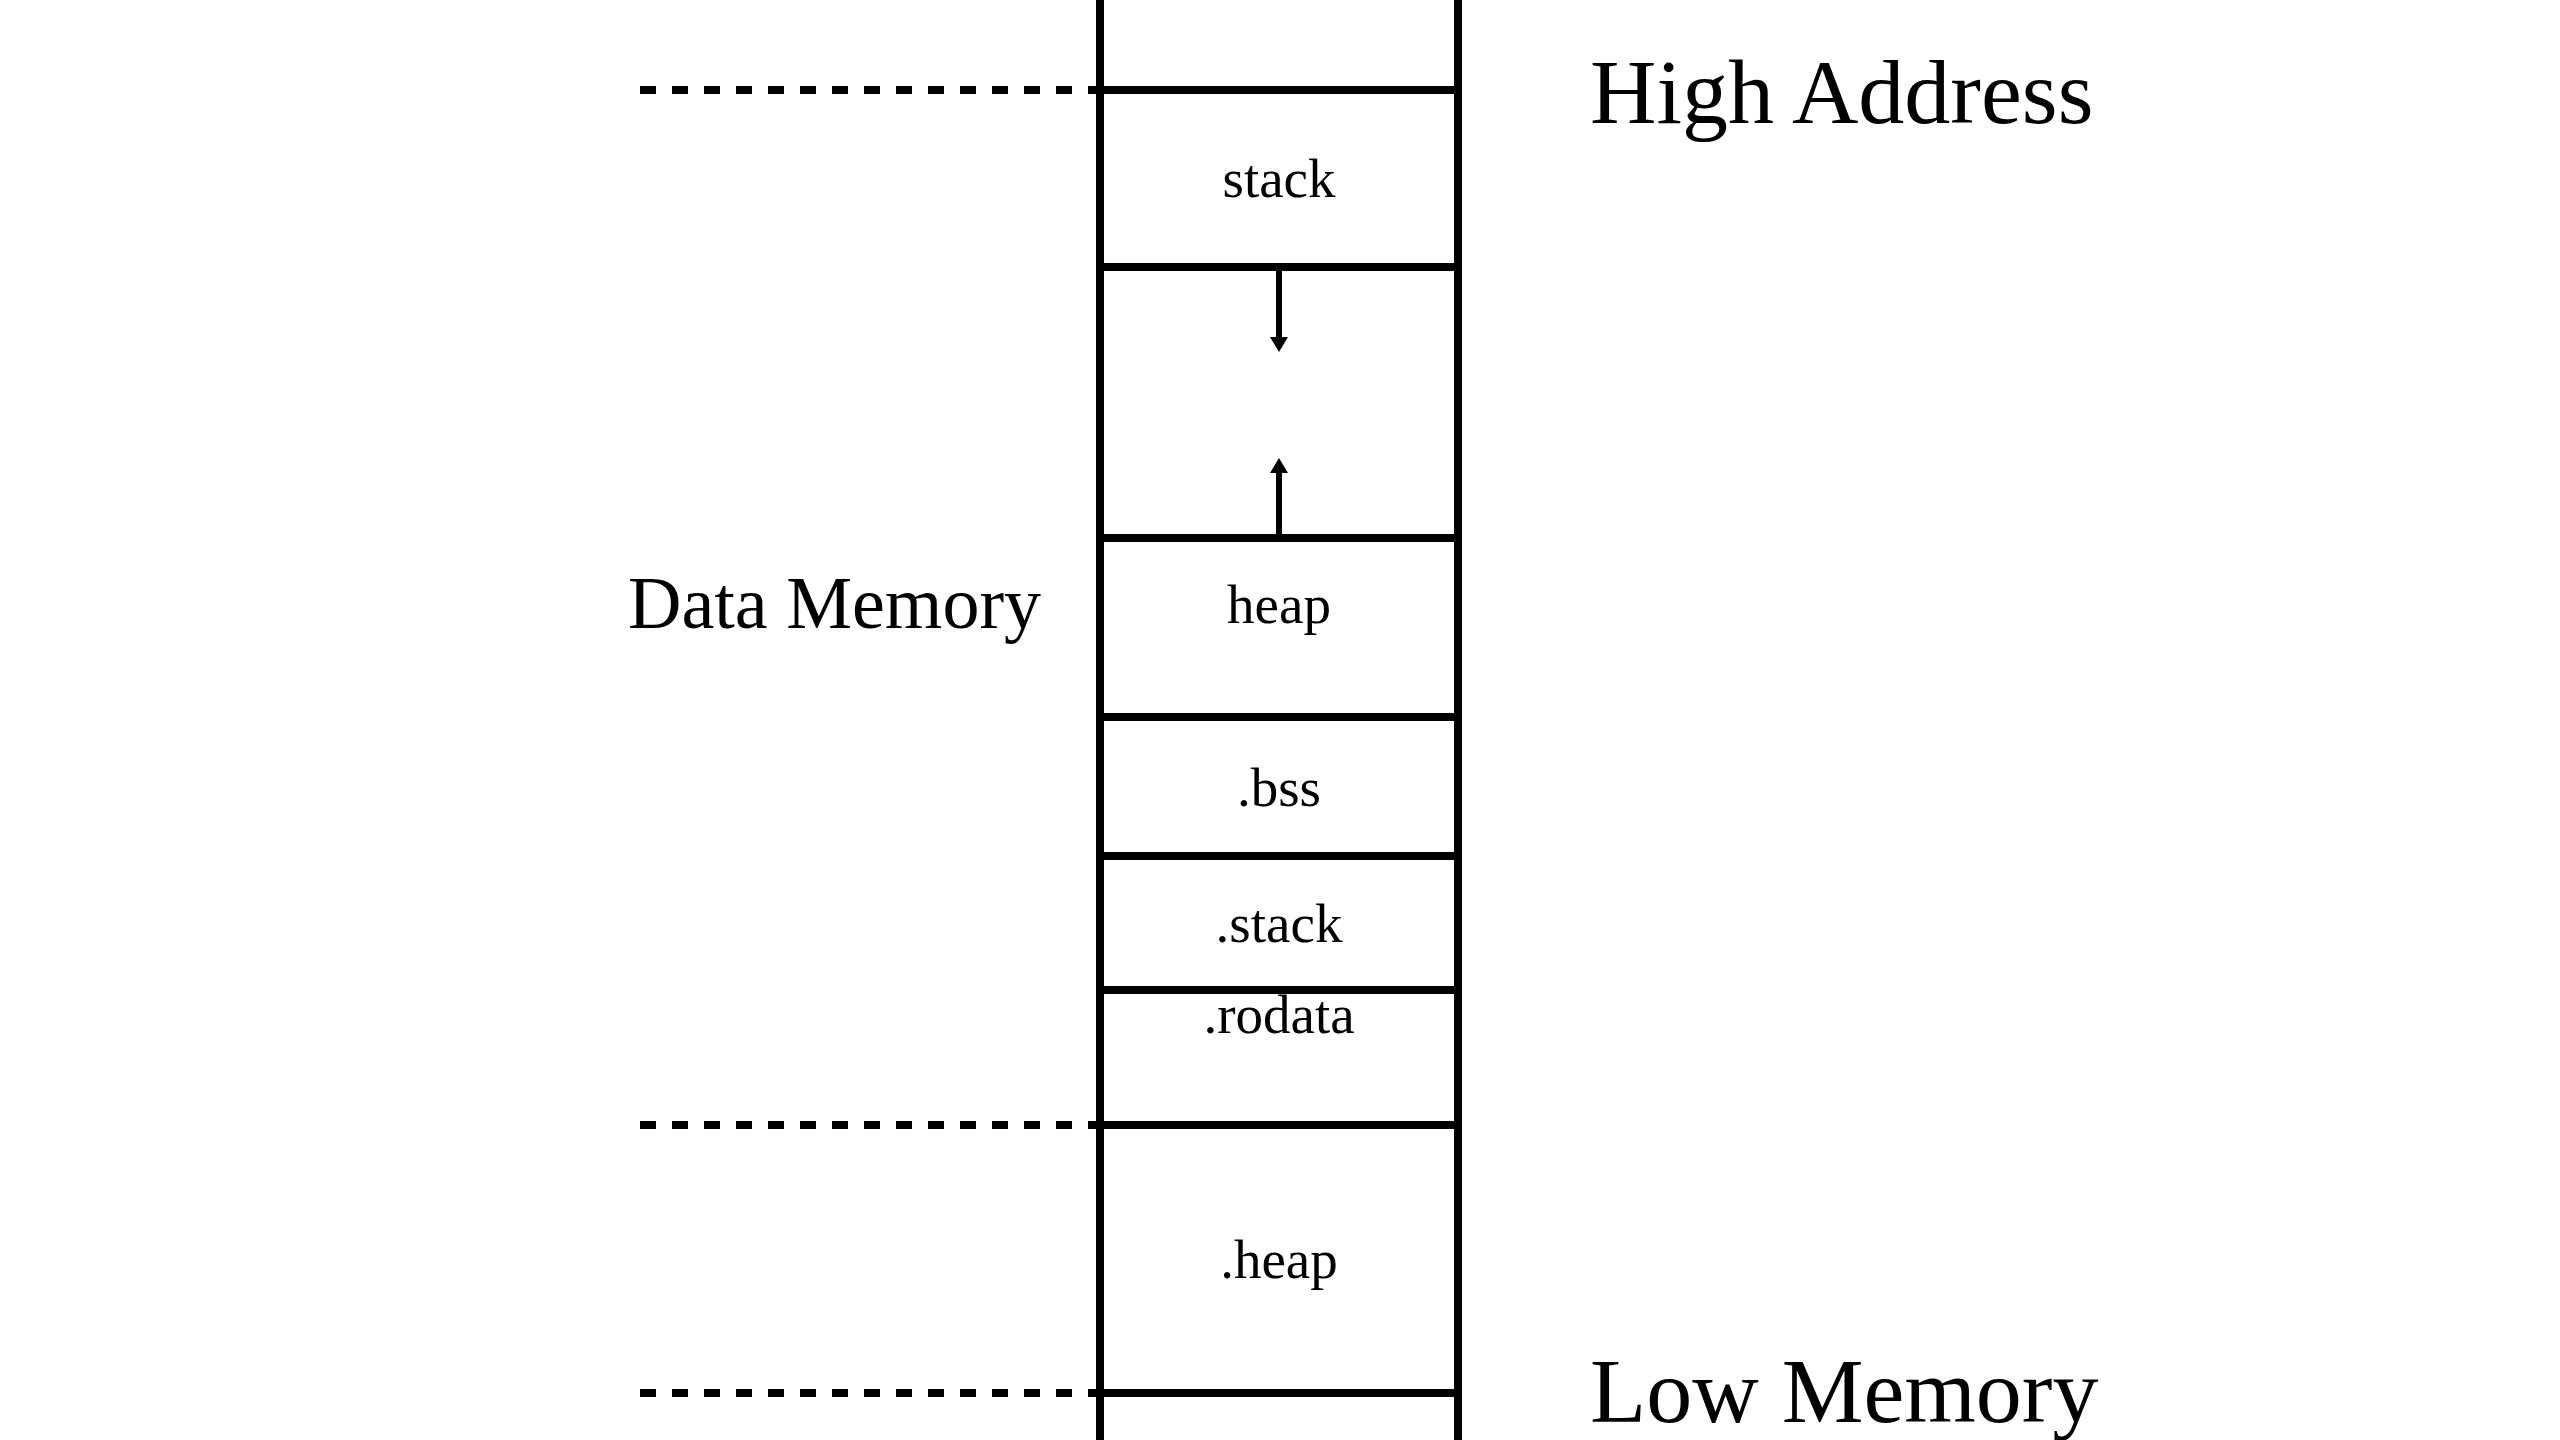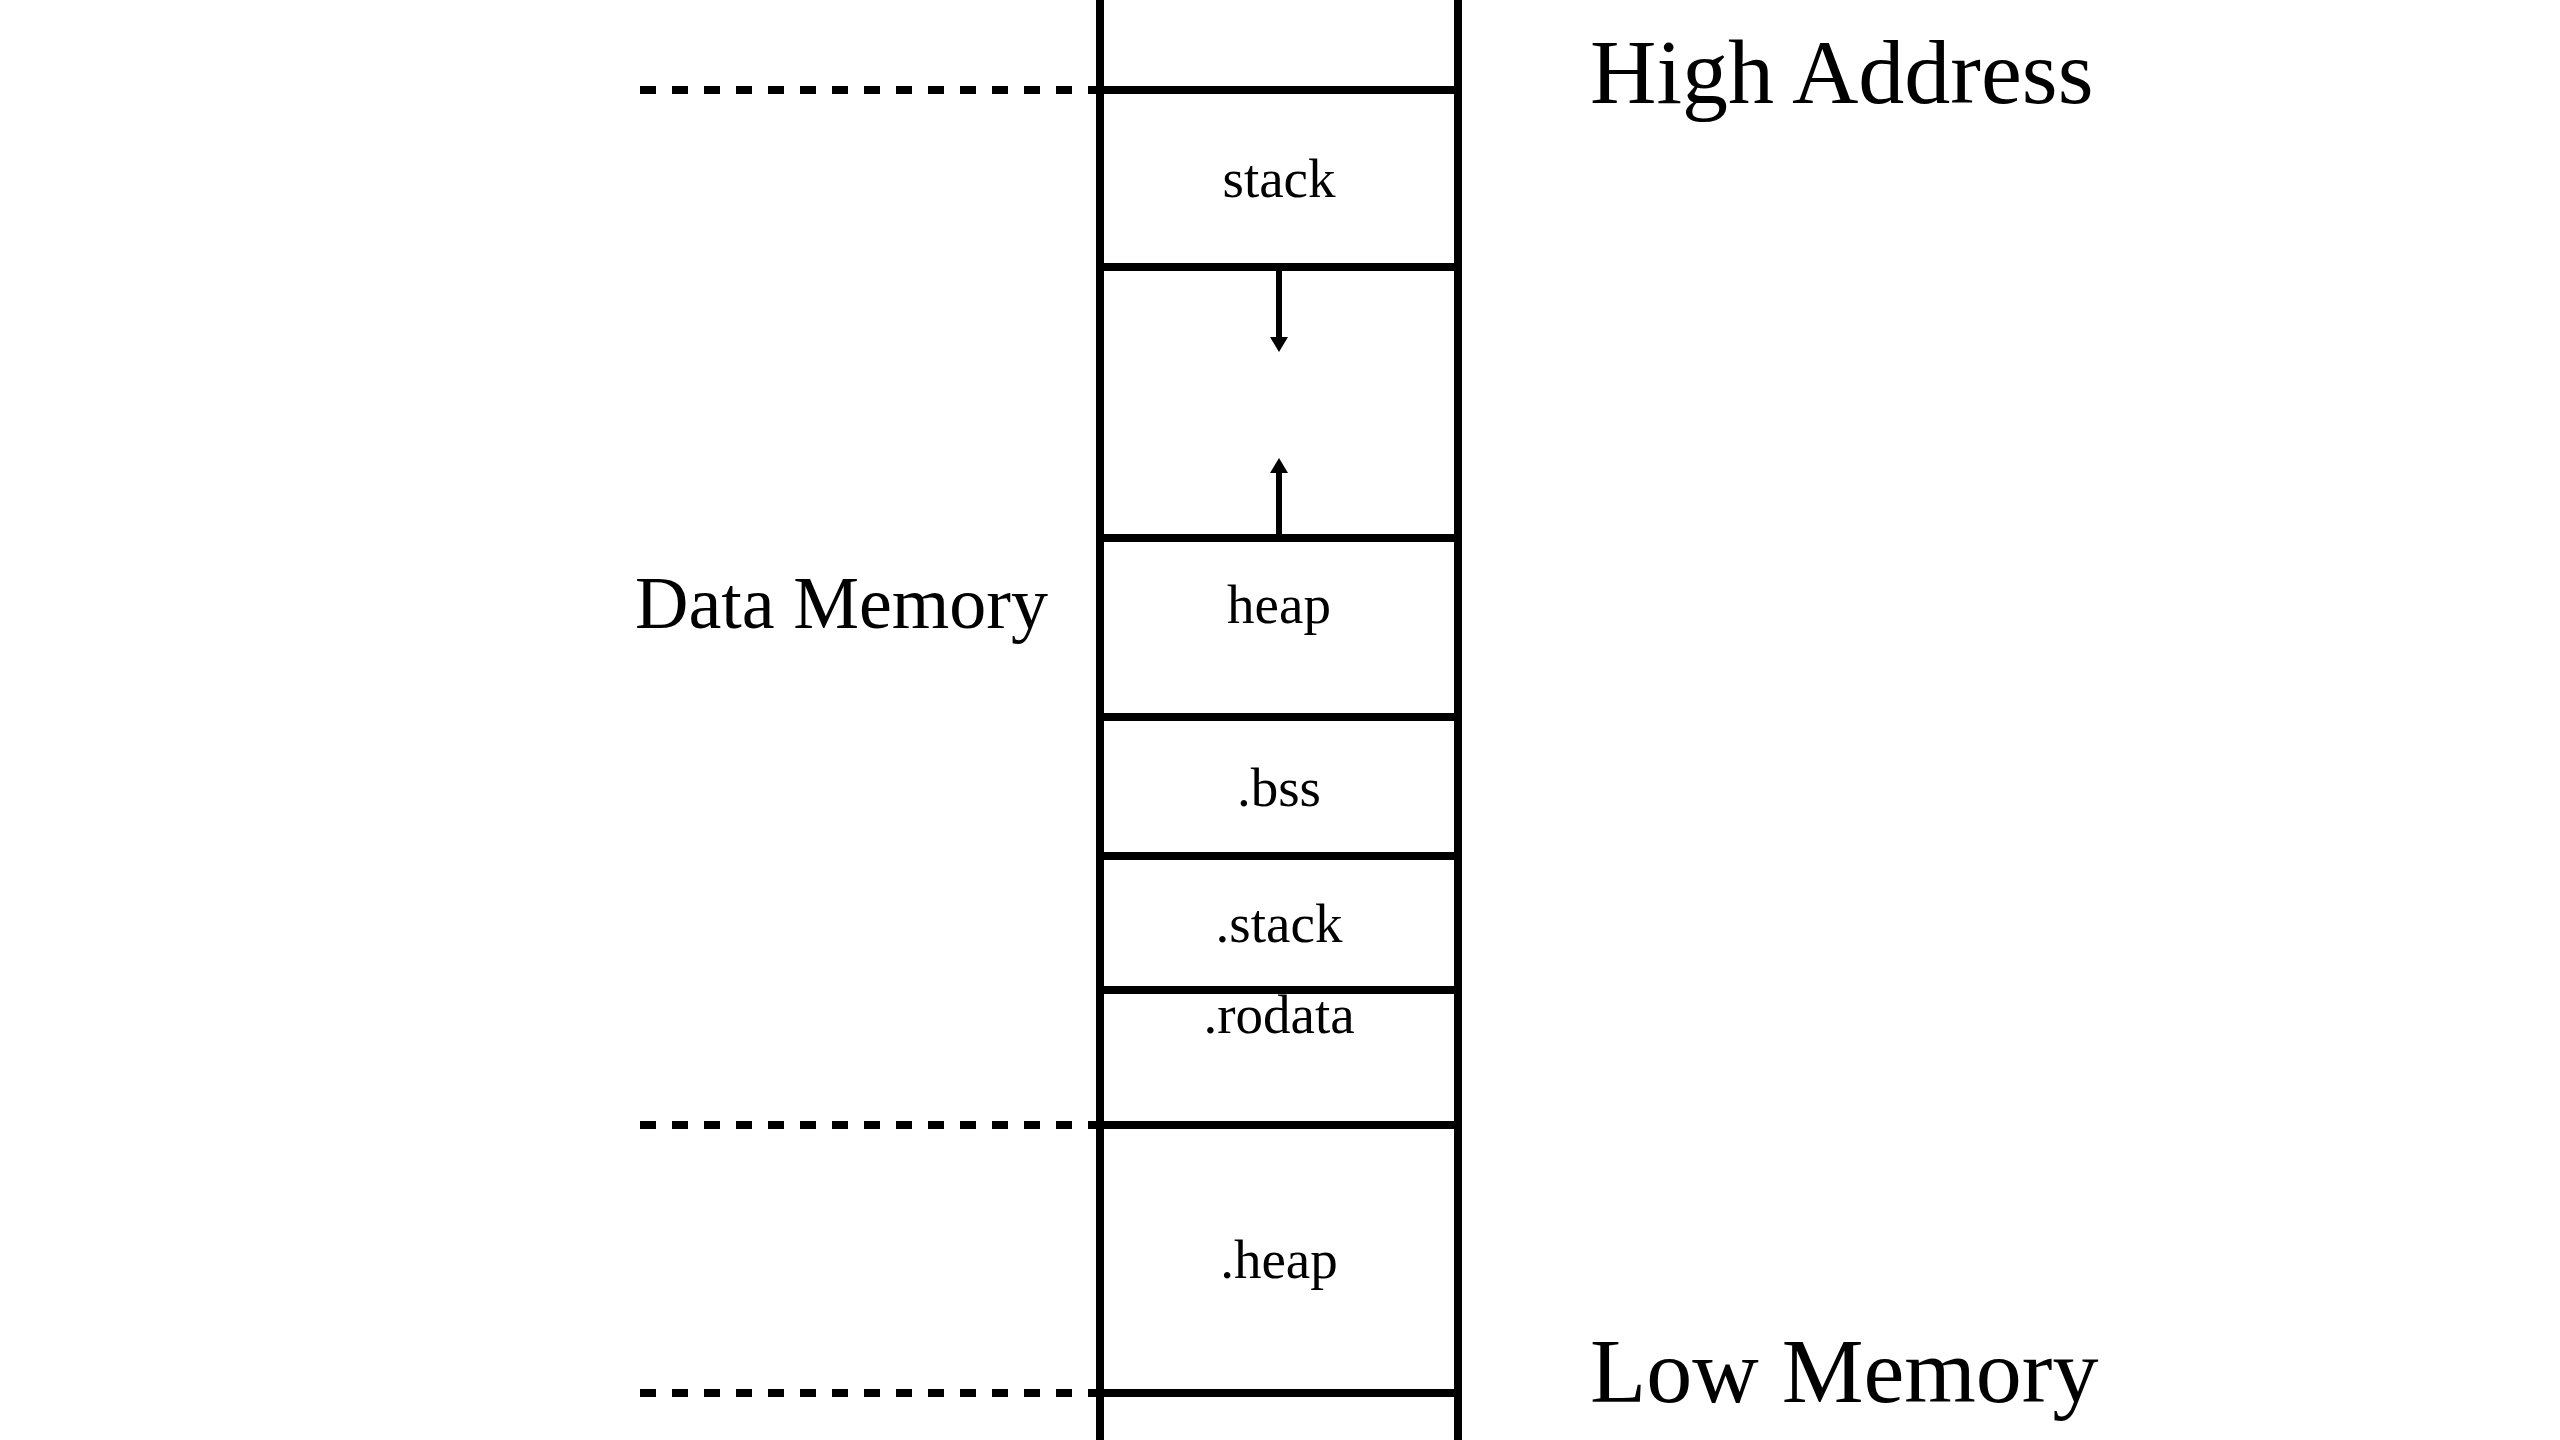--- a/index.html
+++ b/index.html
@@ -46,33 +46,33 @@
     left: 1279px;
     transform: translate(-50%, -50%);
     font-size: 55px;
     line-height: 1;
     white-space: nowrap;
   }
   .region-label {
     position: absolute;
     left: 628px;
     width: 420px;
-    text-align: right;
     transform: translateY(-50%);
     font-size: 74px;
     line-height: 1;
     white-space: nowrap;
   }
   .addr-label {
     position: absolute;
     left: 1590px;
     transform: translateY(-50%);
     font-size: 92px;
     line-height: 1;
     white-space: nowrap;
+    margin-top: 20px;
   }
   .arrow-shaft {
     position: absolute;
     left: 1276px;
     width: 6px;
     background: #000000;
   }
   .arrow-head {
     position: absolute;
     left: 1279px;

